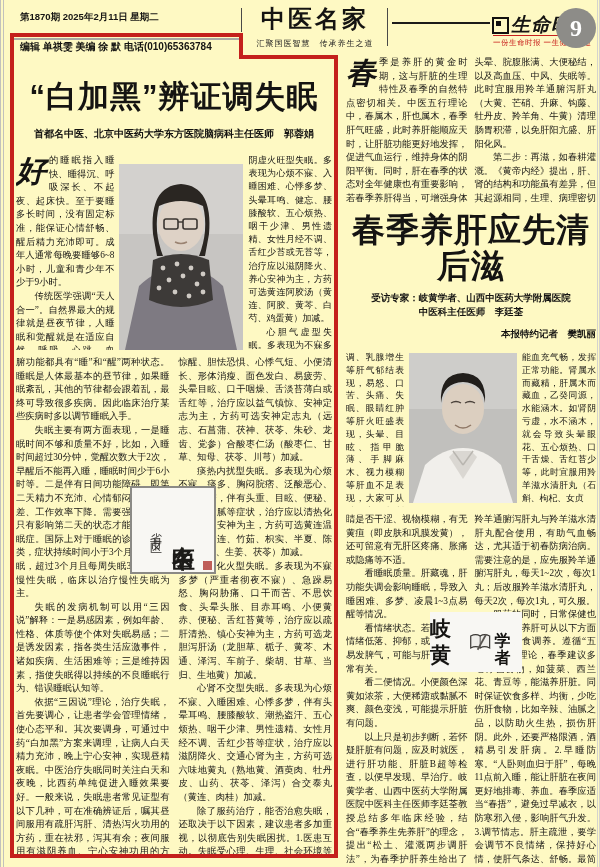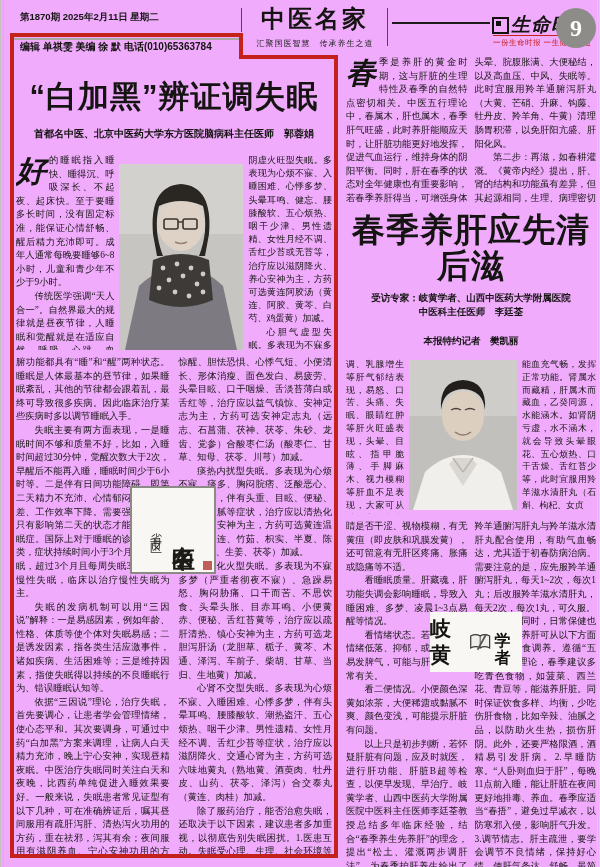--- a/index.html
+++ b/index.html
@@ -1,16 +1,16 @@
 <!DOCTYPE html>
 <html><head>
 <meta charset="utf-8">
 <style>
   html,body{margin:0;padding:0;background:#d8d7d2;}
-  .page{position:relative;width:600px;height:867px;margin:0 auto;background:#f0abfc;
+  .page{position:relative;width:600px;height:867px;margin:0 auto;background:#fef9c3;
         font-family:"Liberation Serif",serif;color:#151412;overflow:hidden;
         border-left:4px double #c2c1bc;border-right:3px double #d4d3ce;box-sizing:border-box;}
   .abs{position:absolute;}
   p{margin:0;text-indent:2em;text-align:justify;}
   .body-text{font-size:9.3px;line-height:13.6px;letter-spacing:0;}
   .first-cont p:first-child{text-indent:0;}
   
   .issue-line{left:16px;top:11px;font-size:9.5px;font-weight:bold;font-family:"Liberation Sans",sans-serif;}
   .editor-line{left:16px;top:40px;font-size:10px;font-weight:bold;font-family:"Liberation Sans",sans-serif;}
   .hdr-gray-rule{left:6px;top:38px;width:231px;height:2px;background:#a9a8a3;}
@@ -50,21 +50,21 @@
   .stamp-side{writing-mode:vertical-rl;text-orientation:upright;font-size:12px;letter-spacing:5px;color:#33322f;}
   .stamp-main{writing-mode:vertical-rl;text-orientation:upright;font-size:23px;font-weight:bold;letter-spacing:2px;color:#1c1b18;}
   .stamp-seal{position:absolute;right:2px;bottom:2px;width:9px;height:9px;background:#b5423c;opacity:.85;}
   
   .ra{left:342px;top:56px;width:250px;}
   .intro-row{display:flex;gap:7px;height:148px;overflow:hidden;}
   .intro-row .col{flex:1;}
   .ra-title{margin-top:8px;text-align:center;font-family:"Liberation Sans",sans-serif;
             font-size:33px;font-weight:900;letter-spacing:1px;line-height:36px;}
   .ra-byline{margin-top:7px;text-align:center;font-size:9.5px;font-weight:bold;line-height:14px;}
-  .ra-reporter{margin-top:16px;text-align:center;font-size:9.5px;font-weight:bold;}
+  .ra-reporter{margin-top:9px;text-align:right;font-size:9.5px;font-weight:bold;}
   .mid-row{display:flex;gap:5px;margin-top:10px;height:156px;overflow:hidden;}
   .mid-row .colL{width:58px;font-size:8.8px;line-height:12.8px;}
   .photo-man{width:108px;height:150px;flex:none;margin-top:2px;}
   .mid-row .colR{flex:1;font-size:8.8px;line-height:12.8px;}
   .bot-row{display:flex;gap:7px;margin-top:6px;height:386px;overflow:hidden;}
   .bot-row .col{flex:1;}
   
   .stamp-right{left:426px;top:612px;width:92px;height:60px;background:#f8f7f3;
                display:flex;align-items:center;justify-content:center;gap:3px;}
   .qh-chars{display:flex;flex-direction:column;font-size:21px;font-weight:900;line-height:26px;font-family:"Liberation Serif",serif;}

